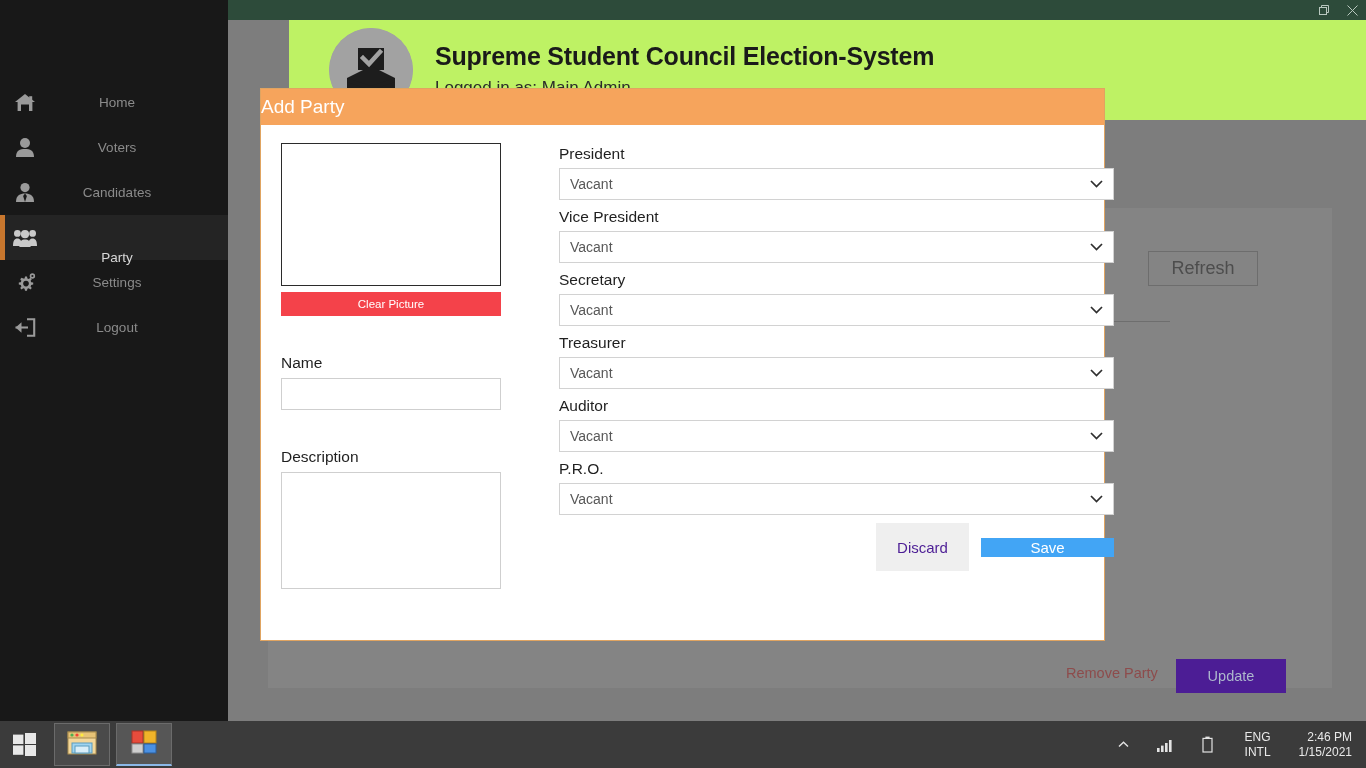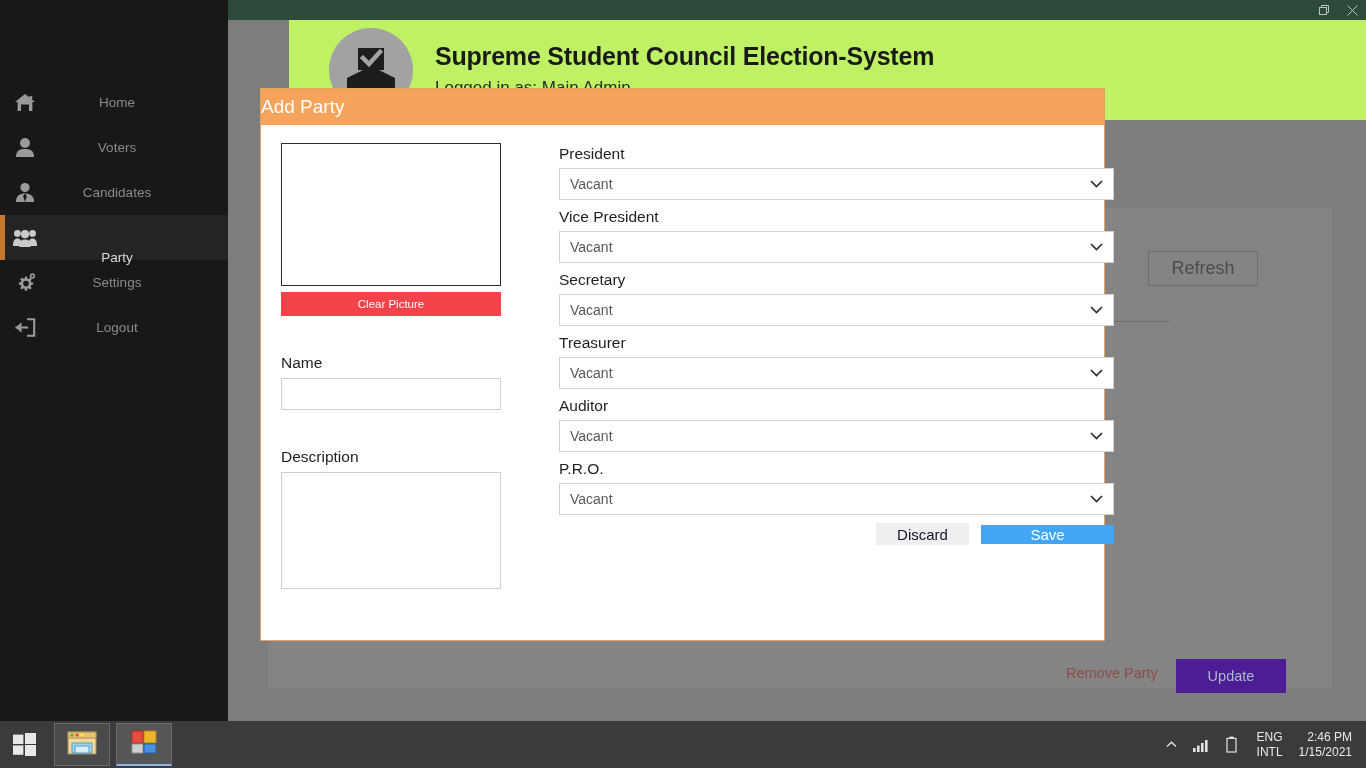--- a/index.html
+++ b/index.html
@@ -176,22 +176,22 @@
     color: #2f2f2f;
     display: flex; align-items: center;
   }
   .chev svg { display: block; }
 
   .modal-actions {
     display: flex; justify-content: flex-end; align-items: center;
     gap: 12px; margin-top: 6px; width: 555px;
   }
   .btn-discard {
-    width: 93px; height: 22px; background: #efefef;
-    color: #0f172a; font-size: 15px;
+    width: 93px; height: 48px; background: #efefef;
+    color: #4c1d95; font-size: 15px;
     display: flex; align-items: center; justify-content: center;
     border: none;
     font-family: "Liberation Sans", sans-serif;
   }
   .btn-save {
     width: 133px; height: 19px; background: #42a5f5;
     color: #ffffff; font-size: 15px;
     display: flex; align-items: center; justify-content: center;
     border: none;
     font-family: "Liberation Sans", sans-serif;
@@ -210,21 +210,21 @@
   }
   .tb-app {
     width: 56px; height: 43px; margin-left: 6px;
     background: #4a4a4a;
     border: 1px solid #6b6b6b;
     display: flex; align-items: center; justify-content: center;
   }
   .tb-app.active { background: #565656; border-bottom: 2px solid #8bb8e8; }
   .tray {
     margin-left: auto; display: flex; align-items: center;
-    height: 47px; padding-right: 8px; gap: 4px;
+    height: 47px; padding-right: 8px; gap: 16px;
   }
   .tray-ic {
     width: 26px; height: 47px;
     display: flex; align-items: center; justify-content: center;
     color: #e3e3e3;
   }
   .tray-lang {
     color: #e9e9e9; font-size: 12px; line-height: 15px;
     text-align: center; padding: 0 8px;
   }

